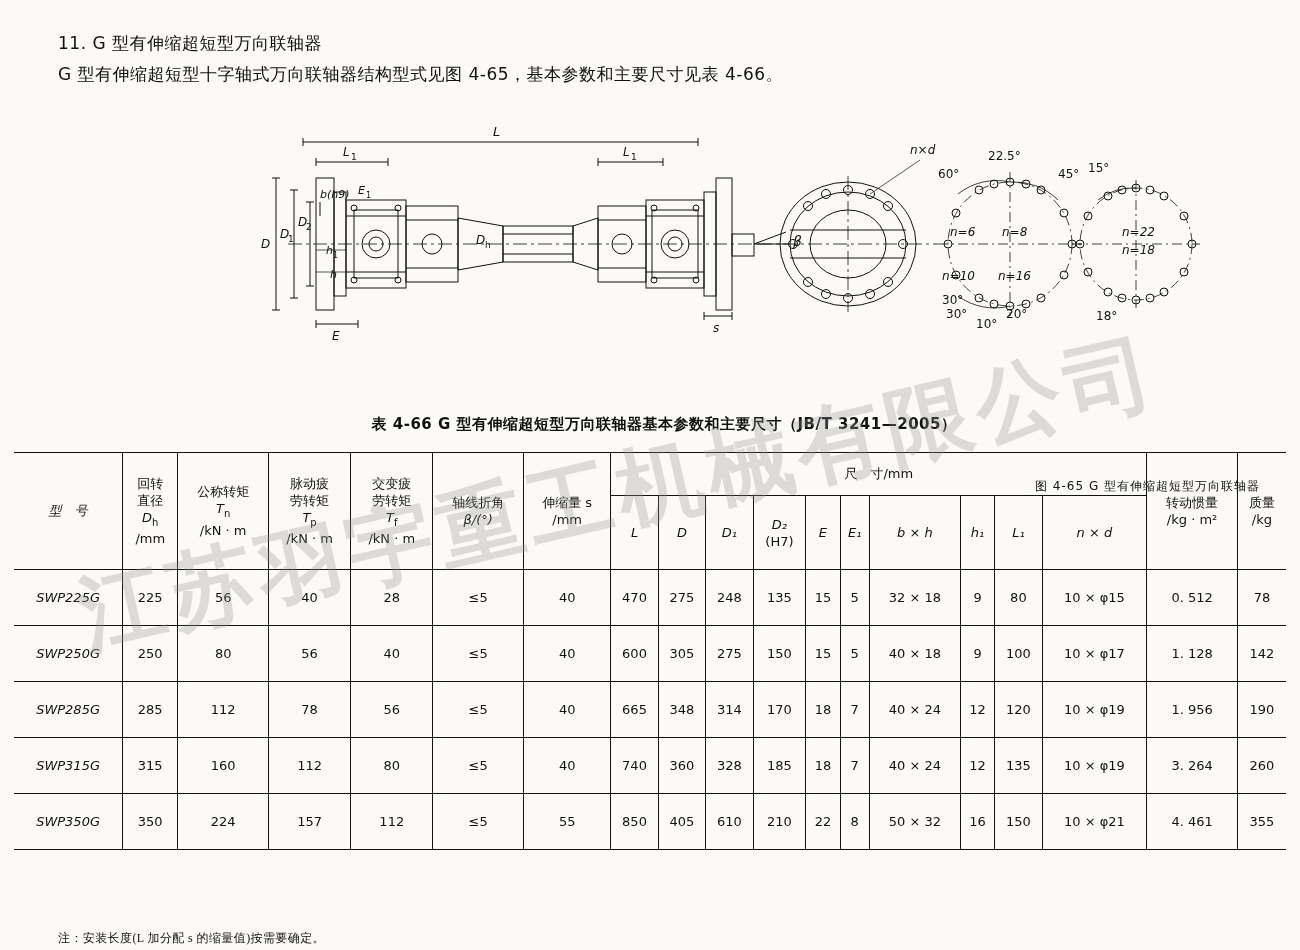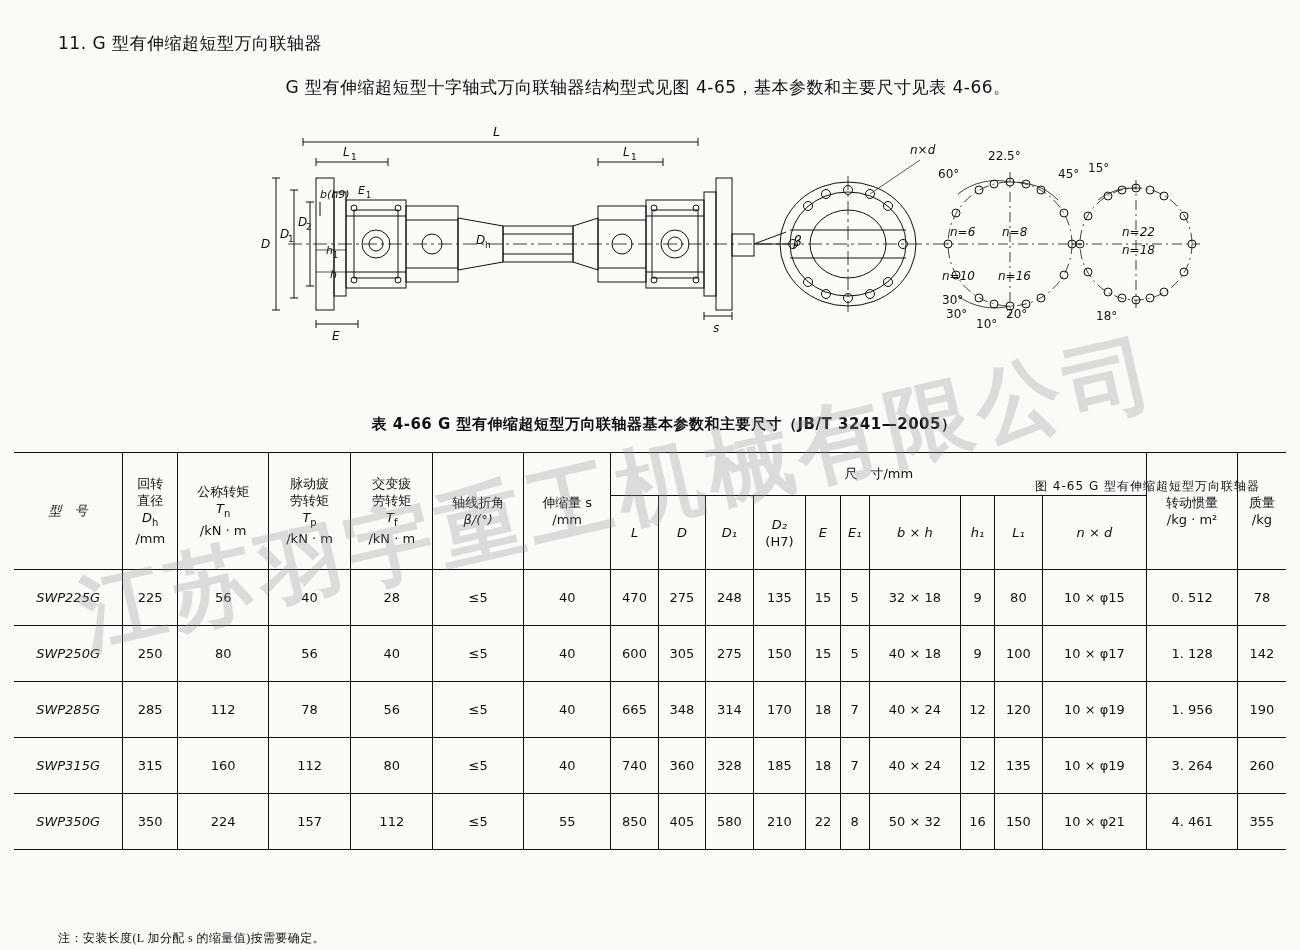--- a/index.html
+++ b/index.html
@@ -9,21 +9,21 @@
     font-family:"DejaVu Sans","Liberation Sans",sans-serif;
     color:#111;
     position:relative;
     overflow:hidden;
   }
   .page{position:relative;width:1300px;height:950px;}
 
   
   .head-block{position:absolute;left:58px;top:28px;width:1180px;}
   .head-line{font-size:17px;line-height:30px;letter-spacing:.5px;}
-  .head-line.second{margin-top:14px;text-align:center;}
+  .head-line.second{margin-top:1px;}
 
   
   .figure-wrap{position:absolute;left:58px;top:120px;width:1184px;height:230px;}
   .figure-wrap svg{display:block;}
 
   .fig-caption{
     position:absolute;left:18px;top:358px;width:1184px;
     text-align:right;font-size:12px;letter-spacing:1px;
   }
 
@@ -433,21 +433,21 @@
         <tr>
           <td class="nobl">SWP350G</td>
           <td>350</td>
           <td>224</td>
           <td>157</td>
           <td>112</td>
           <td>≤5</td>
           <td>55</td>
           <td>850</td>
           <td>405</td>
-          <td>580</td>
+          <td>610</td>
           <td>210</td>
           <td>22</td>
           <td>8</td>
           <td>50 × 32</td>
           <td>16</td>
           <td>150</td>
           <td>10 × φ21</td>
           <td>4. 461</td>
           <td class="nobr">355</td>
         </tr>

